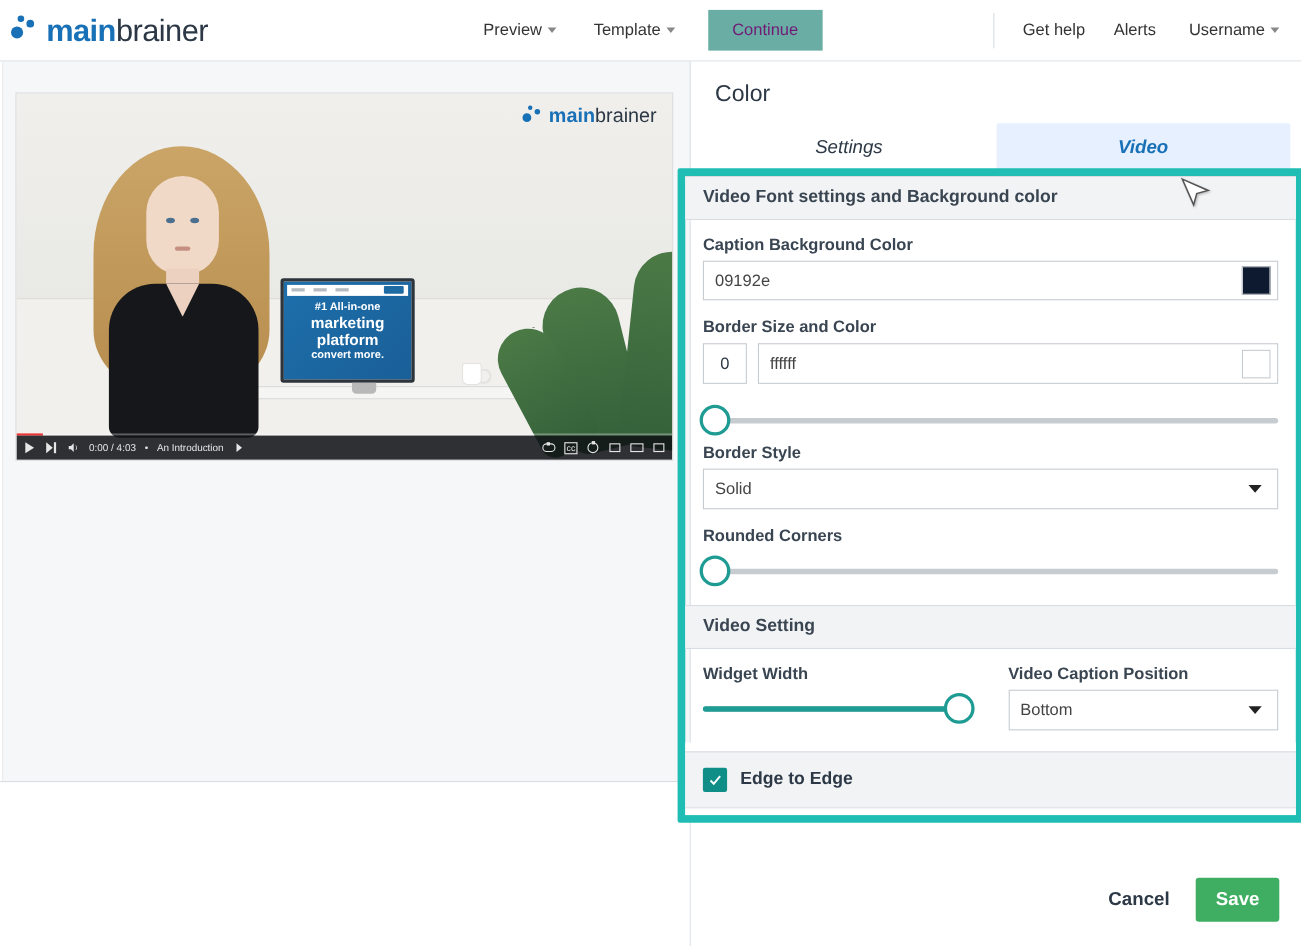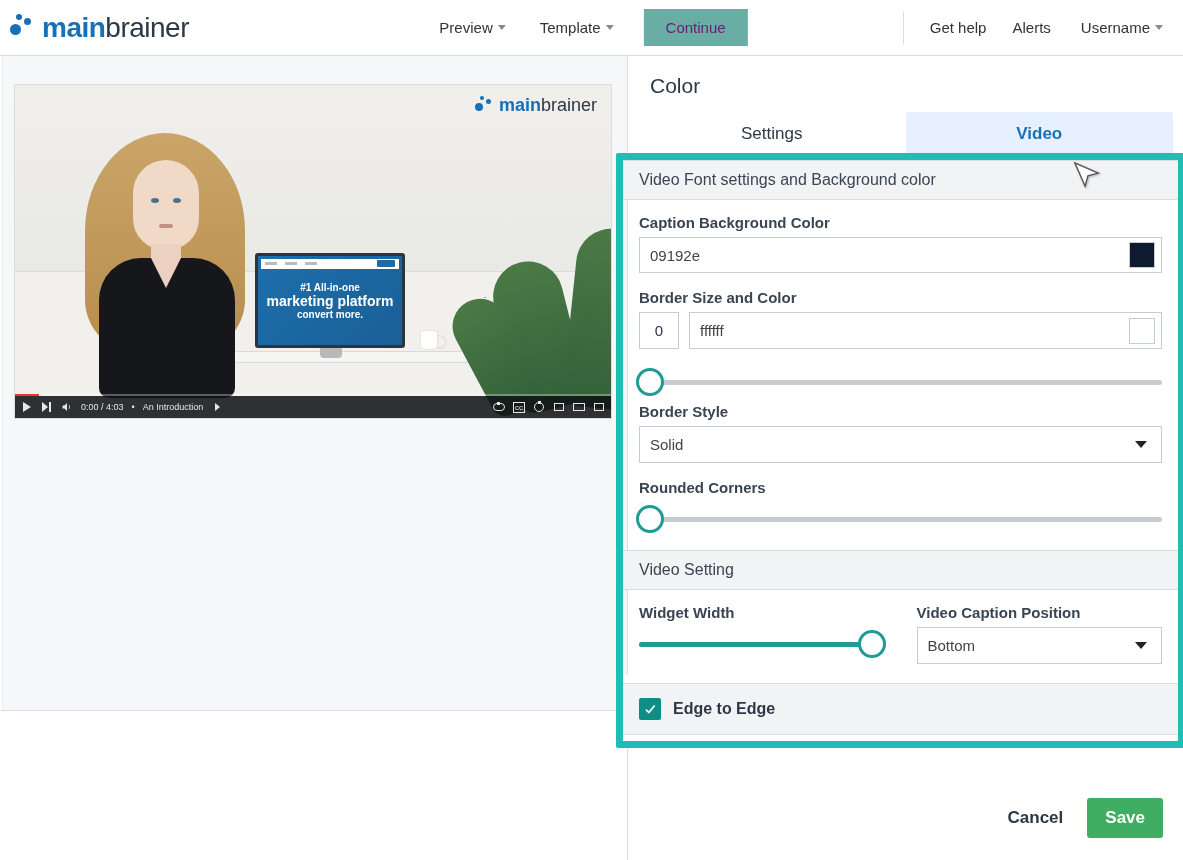--- a/index.html
+++ b/index.html
@@ -94,21 +94,21 @@
     width:598px;height:335px;position:relative;
     border:1px solid #ddd;
     background:linear-gradient(180deg,#f0efec 0%,#e9e9e6 55%, #dedddb 100%);
     overflow:hidden;
   }
   
   .floor{position:absolute;left:0;right:0;bottom:22px;height:125px;background:#f1f0ed;border-top:1px solid #dedbd6;}
   .desk{position:absolute;left:180px;bottom:55px;width:360px;height:12px;background:#f5f5f4;border:1px solid #dadada;}
   .desk-leg{position:absolute;bottom:22px;width:10px;height:35px;background:#e8e7e5;}
   .desk-leg.l{left:200px;} .desk-leg.r{left:520px;}
-  .monitor{position:absolute;left:240px;bottom:70px;width:150px;height:95px;border:3px solid #2d343c;border-radius:3px;background:linear-gradient(135deg,#1d6fab,#1a5f98);display:flex;flex-direction:column;align-items:center;justify-content:center;color:#fff;font-size:10px;text-align:center;padding:6px;}
+  .monitor{position:absolute;left:240px;bottom:70px;width:122px;height:95px;border:3px solid #2d343c;border-radius:3px;background:linear-gradient(135deg,#1d6fab,#1a5f98);display:flex;flex-direction:column;align-items:center;justify-content:center;color:#fff;font-size:10px;text-align:center;padding:6px;}
   .monitor .mtop{position:absolute;top:3px;left:3px;right:3px;height:10px;background:#fff;display:flex;gap:8px;padding:0 4px;}
   .monitor .mtop i{width:12px;height:3px;background:#b6bcc2;margin-top:3px;}
   .monitor .mtop i:last-child{margin-left:auto;width:18px;height:7px;background:#1e6aa3;margin-top:1px;border-radius:1px;}
   .monitor-stand{position:absolute;left:305px;bottom:60px;width:22px;height:10px;background:#b8b8b8;border-radius:0 0 4px 4px;}
   .mug{position:absolute;left:405px;bottom:68px;width:18px;height:20px;background:#fff;border:1px solid #e4e3e0;border-radius:3px 3px 5px 5px;}
   .mug::after{content:"";position:absolute;left:16px;top:4px;width:8px;height:10px;border:2px solid #e4e3e0;border-left:none;border-radius:0 8px 8px 0;}
   .terrarium{position:absolute;left:440px;bottom:66px;width:60px;height:55px;}
   .terrarium .frame{position:absolute;inset:0;border:1px solid #6f6f6f;clip-path:polygon(50% 0,100% 38%,82% 100%,18% 100%,0 38%);}
   .terrarium .plant{position:absolute;left:16px;bottom:4px;width:28px;height:24px;background:radial-gradient(circle at 50% 30%,#5c8a4a 35%,transparent 36%),radial-gradient(circle at 28% 60%,#5c8a4a 30%,transparent 31%),radial-gradient(circle at 72% 60%,#5c8a4a 30%,transparent 31%);}
   .bigplant{position:absolute;right:-20px;bottom:10px;width:180px;height:260px;}
@@ -182,20 +182,21 @@
     display:flex;
     border-bottom:1px solid var(--panel-border);
     margin:0 10px;
   }
   .sp-tab{
     flex:1;text-align:center;
     font-size:17px;
     padding:12px 0;
     cursor:pointer;
     border-radius:2px 2px 0 0;
+    font-style:italic;
   }
   .sp-tab.active{
     background:var(--lightblue);
     color:var(--blue);
     font-weight:600;
   }
   .cursor-pointer{
     position:absolute;width:30px;height:30px;
     pointer-events:none;
   }
@@ -206,21 +207,21 @@
     border:7px solid var(--teal-highlight);
     border-radius:2px;
     margin:-4px -2px 0 -12px;
     padding-bottom:0;
   }
 
   .section-head{
     background:#f2f3f5;
     border-top:1px solid var(--panel-border);
     border-bottom:1px solid var(--panel-border);
-    font-size:16px;font-weight:400;
+    font-size:16px;font-weight:700;
     padding:10px 16px;
     color:#3a4552;
   }
   .section-body{
     padding:14px 16px 10px;
   }
   .field-label{
     font-size:15px;font-weight:600;color:#3a4552;margin-bottom:6px;
   }
   .textfield, .selectfield{

